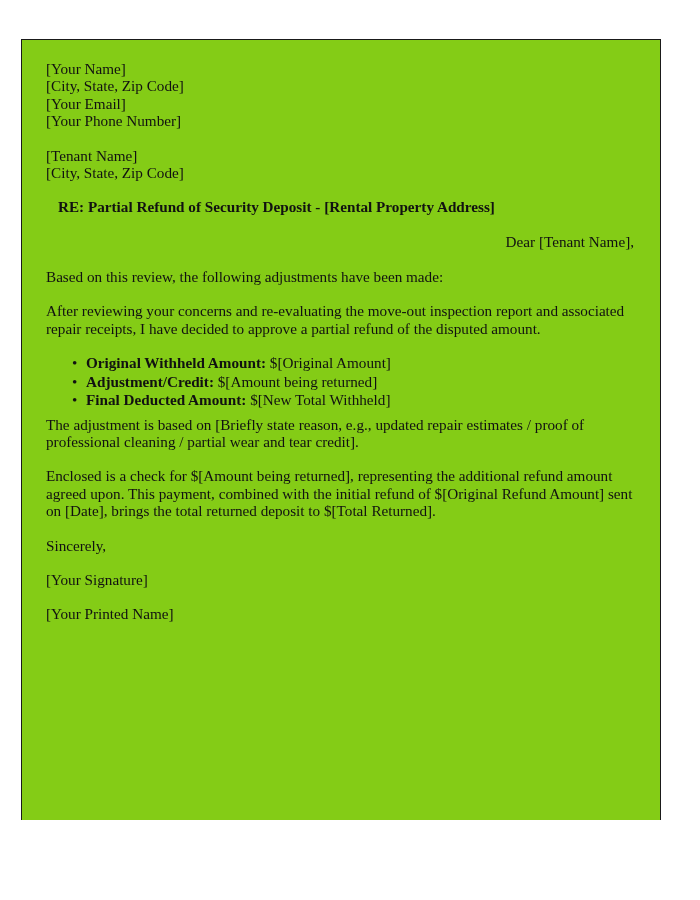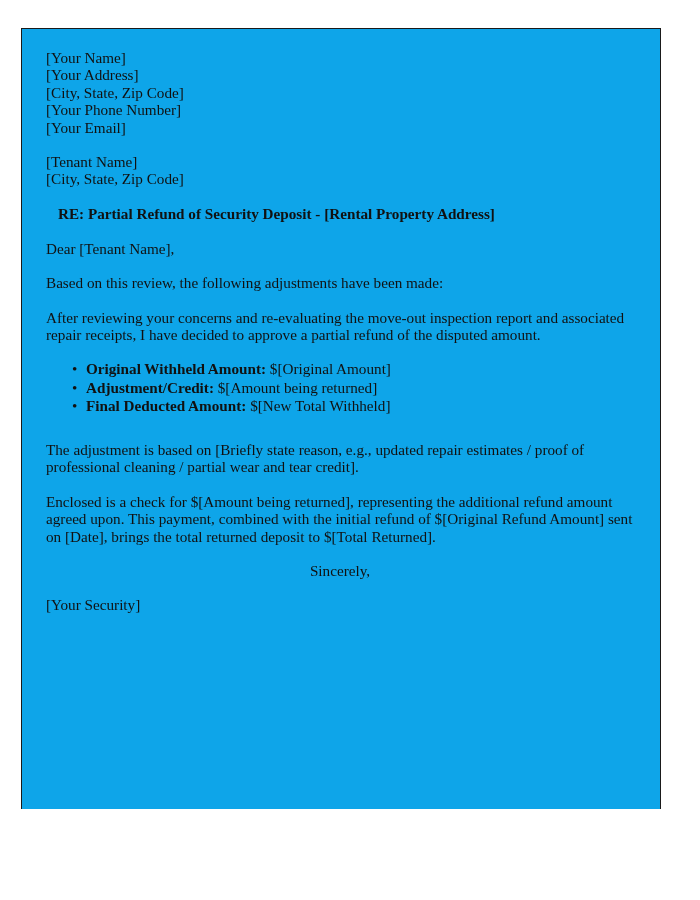--- a/index.html
+++ b/index.html
@@ -11,27 +11,27 @@
     width: 700px;
     height: 900px;
     overflow: hidden;
     font-family: "Liberation Serif", "DejaVu Serif", serif;
     color: #111111;
   }
 
   .page-sheet {
     position: absolute;
     left: 21px;
-    top: 28px;
+    top: 39px;
     width: 640px;
     height: 781px;
     box-sizing: border-box;
     border: 1.3px solid #1a1a1a;
     border-bottom: none;
-    background: #0ea5e9;
+    background: #84cc16;
     overflow: hidden;
     text-decoration: underline;
   }
 
   .letter-body {
     position: absolute;
     left: 24px;
     top: 20px;
     width: 588px;
     font-size: 15.2px;
@@ -48,68 +48,67 @@
   }
 
   .re-line {
     font-weight: bold;
     margin: 0 0 17px 12px;
     line-height: 18px;
   }
 
   .salutation {
     margin: 0 0 17px 0;
+    text-align: right;
   }
 
   .para {
     margin: 0 0 17px 0;
   }
 
   ul.adjustments {
-    margin: 0 0 25px 0;
+    margin: 0 0 6px 0;
     padding: 0 0 0 40px;
     list-style: none;
   }
   ul.adjustments li {
     position: relative;
     line-height: 18.5px;
   }
   ul.adjustments li::before {
     content: "\2022";
     position: absolute;
     left: -14px;
     top: 0;
   }
   .item-label {
     font-weight: bold;
   }
 
   .closing {
     margin: 0 0 17px 0;
-    text-align: center;
   }
   .sign-line {
     margin: 0 0 17px 0;
   }
   .printed-name {
     margin: 0;
   }
 </style>
 </head>
 <body>
 
 <div class="page-sheet">
   <div class="letter-body">
 
     <div class="addr-block">
       <span class="addr-line">[Your Name]</span>
-      <span class="addr-line">[Your Address]</span>
       <span class="addr-line">[City, State, Zip Code]</span>
+      <span class="addr-line">[Your Email]</span>
       <span class="addr-line">[Your Phone Number]</span>
-      <span class="addr-line">[Your Email]</span>
     </div>
 
 
     <div class="addr-block">
       <span class="addr-line">[Tenant Name]</span>
       <span class="addr-line">[City, State, Zip Code]</span>
     </div>
 
     <div class="re-line">RE: Partial Refund of Security Deposit - [Rental Property Address]</div>
 
@@ -135,17 +134,18 @@
       </li>
     </ul>
 
     <div class="para">The adjustment is based on [Briefly state reason, e.g., updated repair estimates / proof of professional cleaning / partial wear and tear credit].</div>
 
     <div class="para">Enclosed is a check for $[Amount being returned], representing the additional refund amount agreed upon. This payment, combined with the initial refund of $[Original Refund Amount] sent on [Date], brings the total returned deposit to $[Total Returned].</div>
 
 
     <div class="closing">Sincerely,</div>
 
-    <div class="sign-line">[Your Security]</div>
+    <div class="sign-line">[Your Signature]</div>
 
+    <div class="printed-name">[Your Printed Name]</div>
 
   </div>
 </div>
 
 </body></html>

